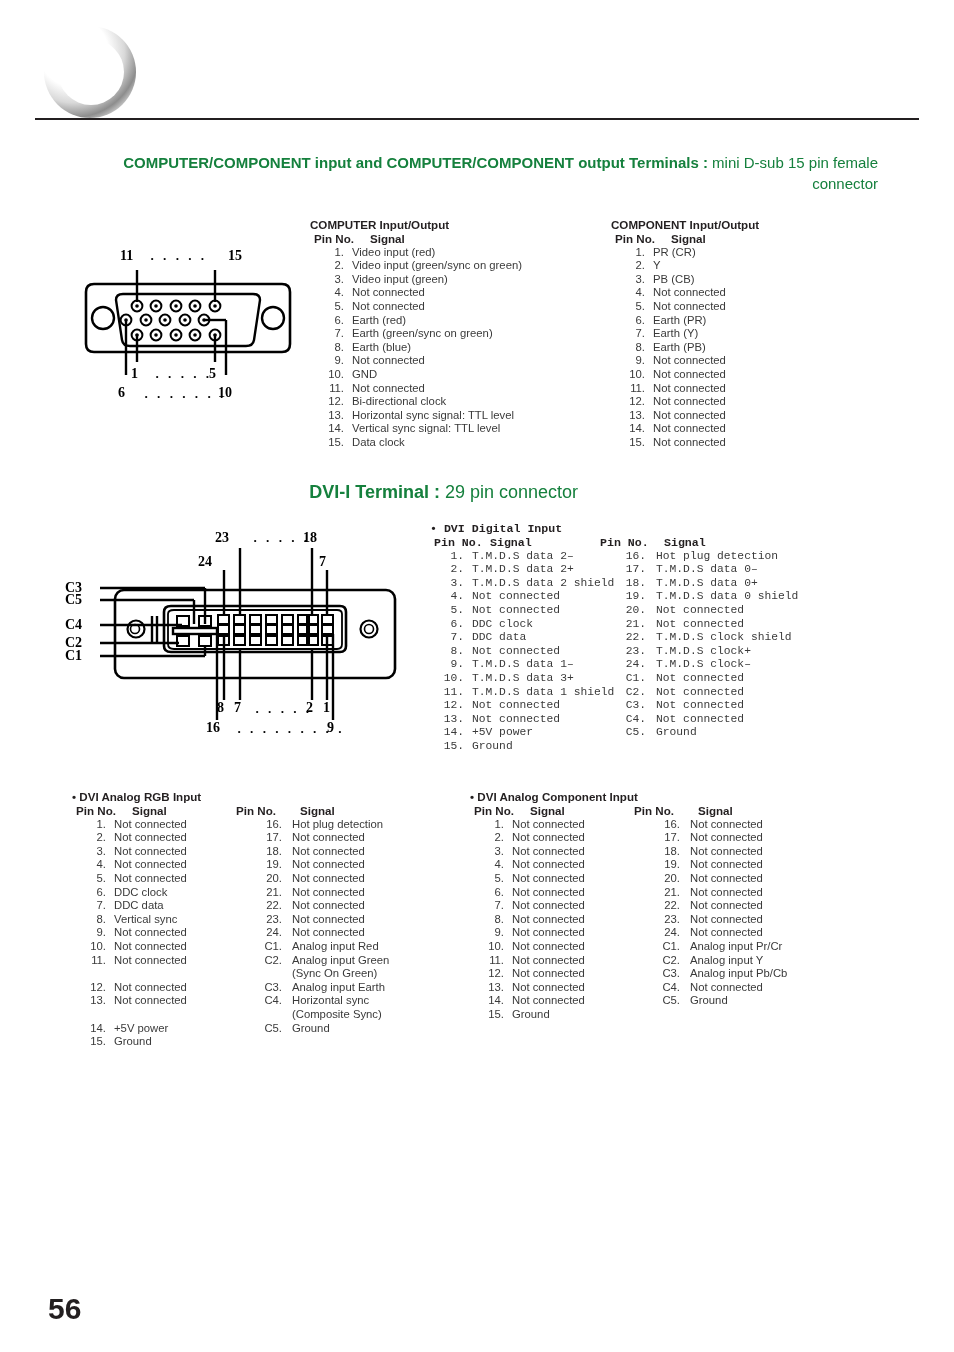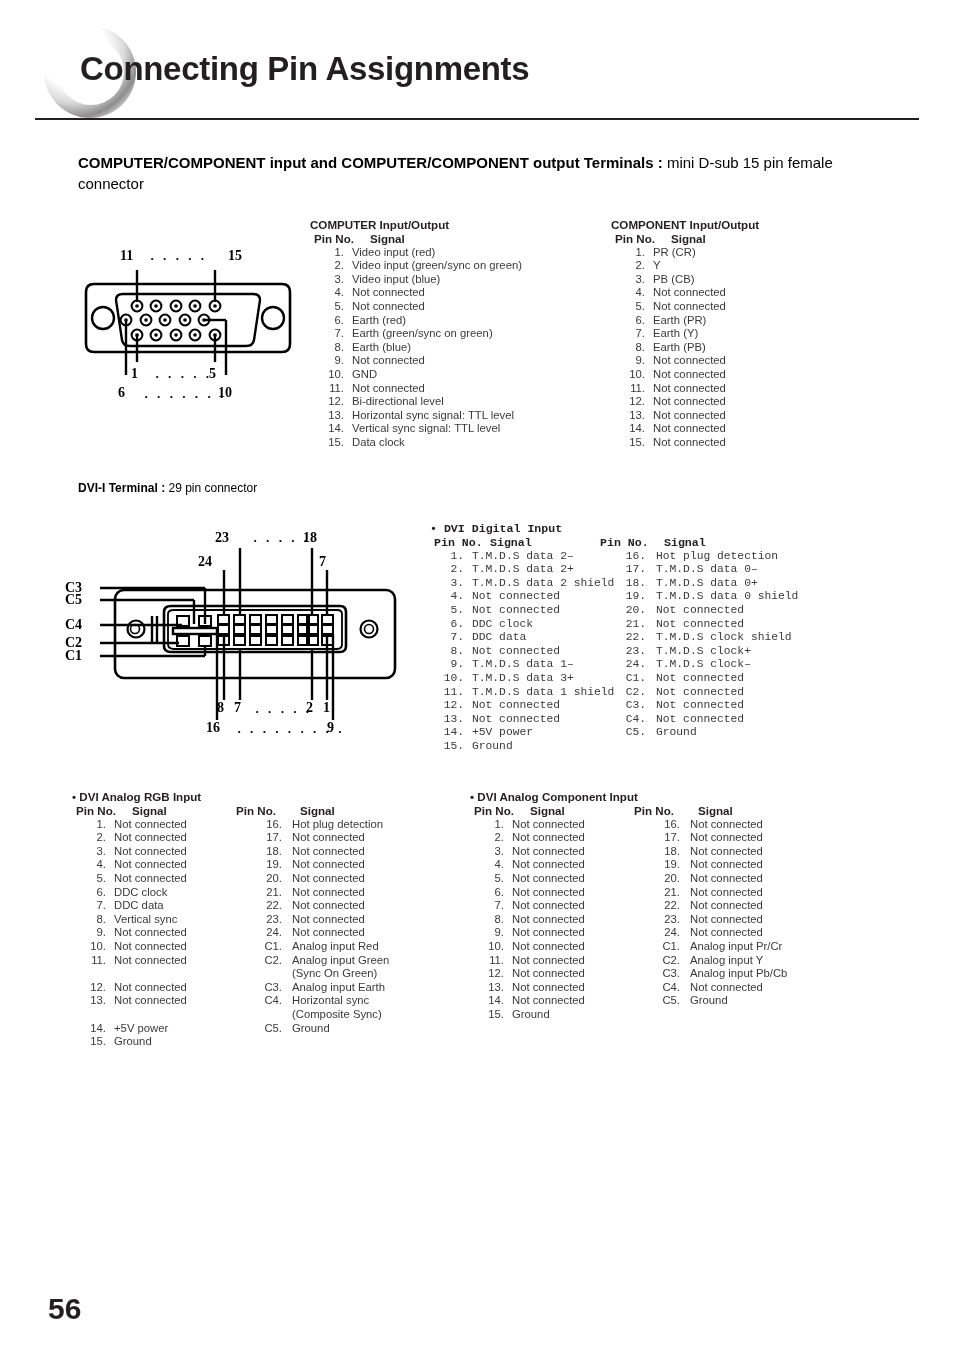--- a/index.html
+++ b/index.html
@@ -28,21 +28,21 @@
     position:absolute; left:80px; top:50px;
     font-size: 33px; font-weight: bold; letter-spacing:-0.3px;
     color:#231f20; white-space:nowrap;
   }
   .title-rule {
     position:absolute; left:35px; top:118px; width:884px; height:2px; background:#231f20;
   }
 
   
   .sec-head {
-    position:absolute; font-size:15px; line-height:1.42; color:#000000;
+    position:absolute; font-size:15px; line-height:1.42; color:#15803d;text-align:right;
   }
   .sec-head b { font-weight:bold; }
 
   
   .tbl { position:absolute; font-size:11.3px; line-height:13.6px; color:#3a3a3a; }
   .tbl .ttl { font-weight:bold; font-size:11.6px; color:#231f20; margin-bottom:0.5px; white-space:nowrap; }
   .tbl .hdr { font-weight:bold; font-size:11.6px; color:#231f20; white-space:nowrap; }
   .row { display:flex; white-space:nowrap; }
   .cno { text-align:right; }
   .csig { }
@@ -65,21 +65,20 @@
   .pageno {
     position:absolute; left:48px; top:1292px;
     font-size:30px; font-weight:bold; color:#231f20;
   }
 </style>
 </head>
 <body>
 
 <div class="header">
   <div class="header-ring"></div>
-  <div class="page-title">Connecting Pin Assignments</div>
   <div class="title-rule"></div>
 </div>
 
 <div class="sec-head" style="left:78px; top:152px; width:800px;">
   <b>COMPUTER/COMPONENT input and COMPUTER/COMPONENT output Terminals :</b><span> mini D-sub 15 pin female connector</span>
 </div>
 
 <div class="diag" style="left:78px; top:248px; width:220px; height:160px;">
   <svg width="220" height="160" viewBox="0 0 220 160">
 
@@ -161,21 +160,21 @@
     <div class="row">
         <span class="cno w-no">1.</span>
         <span class="csig">Video input (red)</span>
       </div>
     <div class="row">
         <span class="cno w-no">2.</span>
         <span class="csig">Video input (green/sync on green)</span>
       </div>
     <div class="row">
         <span class="cno w-no">3.</span>
-        <span class="csig">Video input (blue)</span>
+        <span class="csig">Video input (green)</span>
       </div>
     <div class="row">
         <span class="cno w-no">4.</span>
         <span class="csig">Not connected</span>
       </div>
     <div class="row">
         <span class="cno w-no">5.</span>
         <span class="csig">Not connected</span>
       </div>
     <div class="row">
@@ -197,21 +196,21 @@
     <div class="row">
         <span class="cno w-no">10.</span>
         <span class="csig">GND</span>
       </div>
     <div class="row">
         <span class="cno w-no">11.</span>
         <span class="csig">Not connected</span>
       </div>
     <div class="row">
         <span class="cno w-no">12.</span>
-        <span class="csig">Bi-directional level</span>
+        <span class="csig">Bi-directional clock</span>
       </div>
     <div class="row">
         <span class="cno w-no">13.</span>
         <span class="csig">Horizontal sync signal: TTL level</span>
       </div>
     <div class="row">
         <span class="cno w-no">14.</span>
         <span class="csig">Vertical sync signal: TTL level</span>
       </div>
     <div class="row">
@@ -284,21 +283,21 @@
         <span class="cno w-no">14.</span>
         <span class="csig">Not connected</span>
       </div>
     <div class="row">
         <span class="cno w-no">15.</span>
         <span class="csig">Not connected</span>
       </div>
   </div>
 </div>
 
-<div class="sec-head" style="left:78px; top:480px; width:500px; font-size:12px;">
+<div class="sec-head" style="left:78px; top:480px; width:500px; font-size:18px;">
   <b>DVI-I Terminal :</b><span> 29 pin connector</span>
 </div>
 
 <div class="diag" style="left:65px; top:528px; width:350px; height:215px;">
   <svg width="350" height="215" viewBox="0 0 350 215">
 
     <line x1="175" y1="20" x2="175" y2="88" stroke="#000" stroke-width="2.4"></line>
     <line x1="247" y1="20" x2="247" y2="88" stroke="#000" stroke-width="2.4"></line>
     <line x1="159" y1="42" x2="159" y2="88" stroke="#000" stroke-width="2.4"></line>
     <line x1="262" y1="42" x2="262" y2="88" stroke="#000" stroke-width="2.4"></line>

